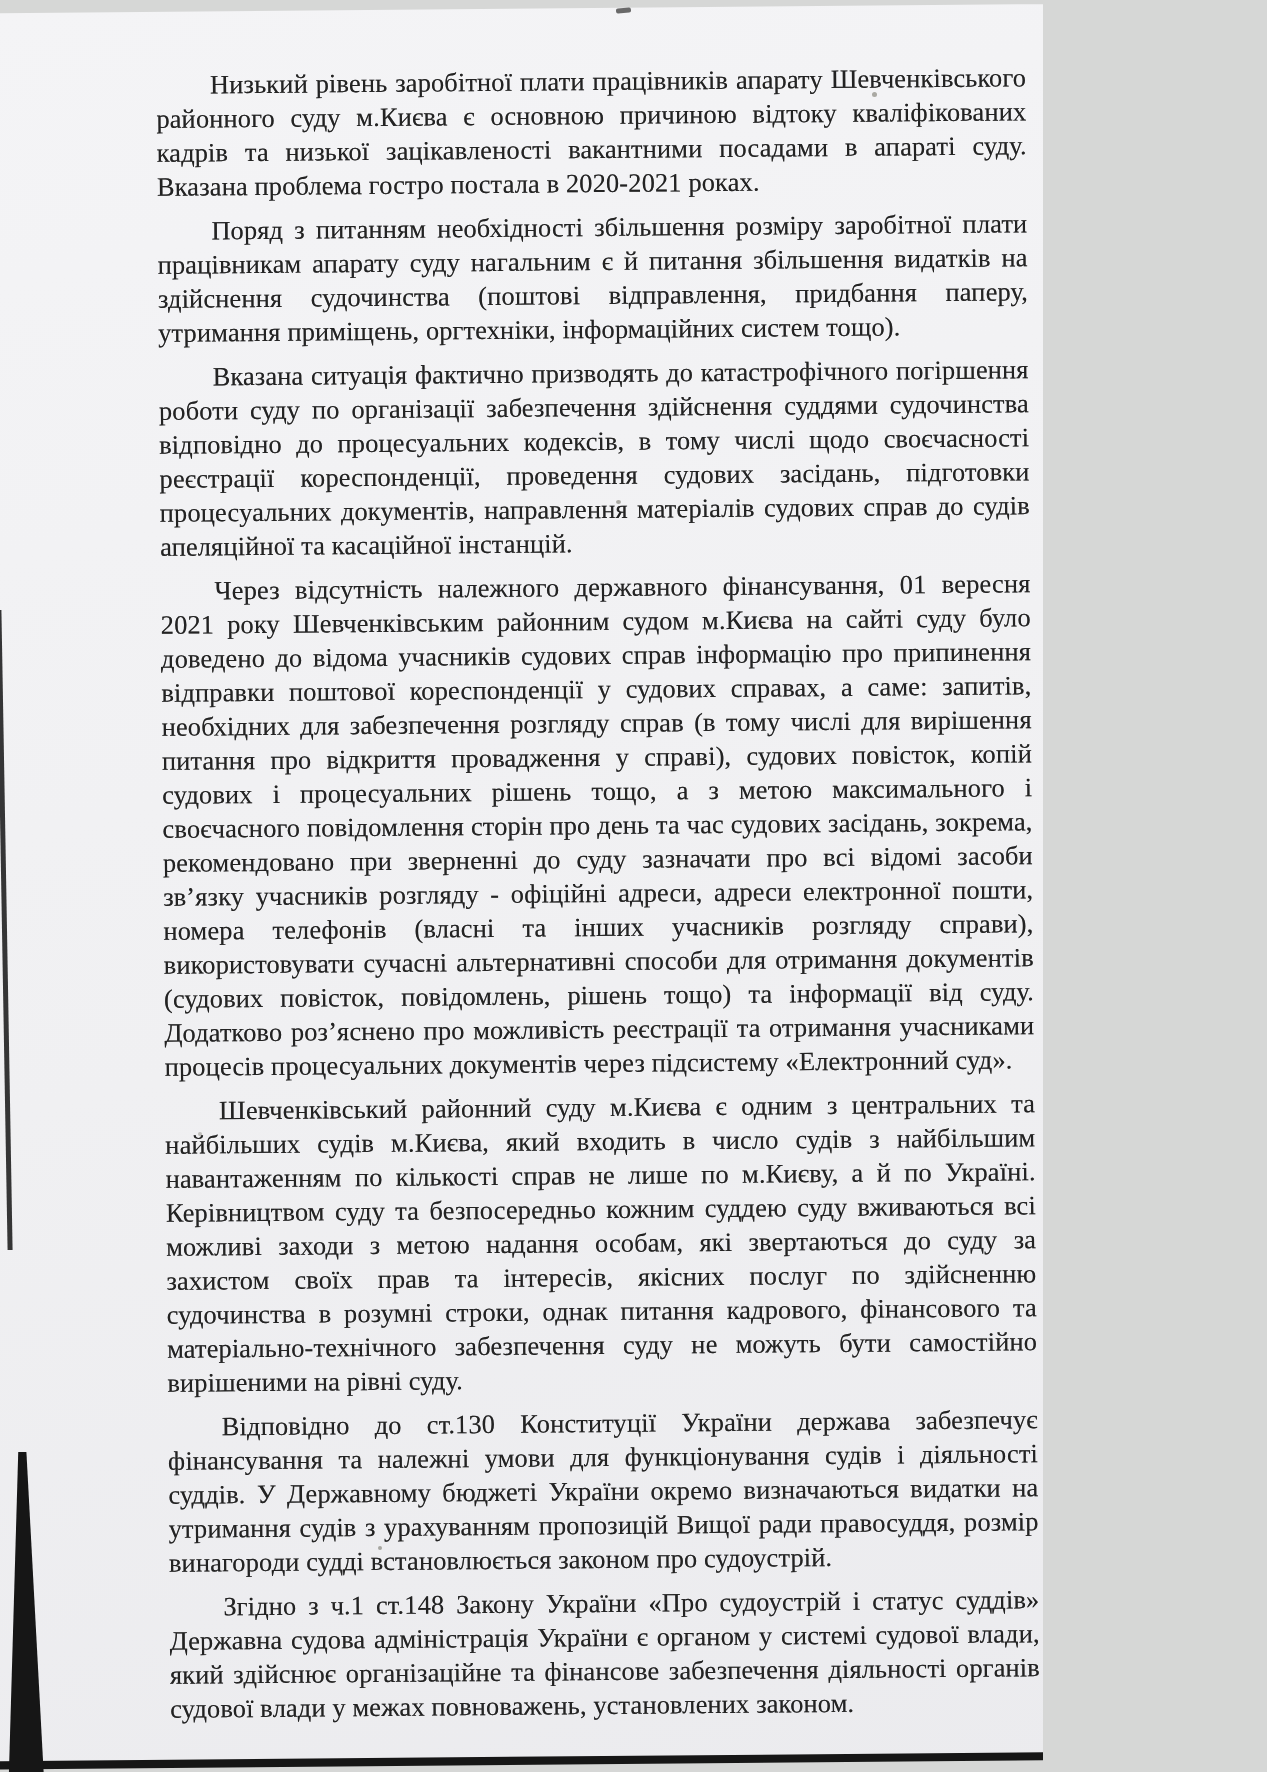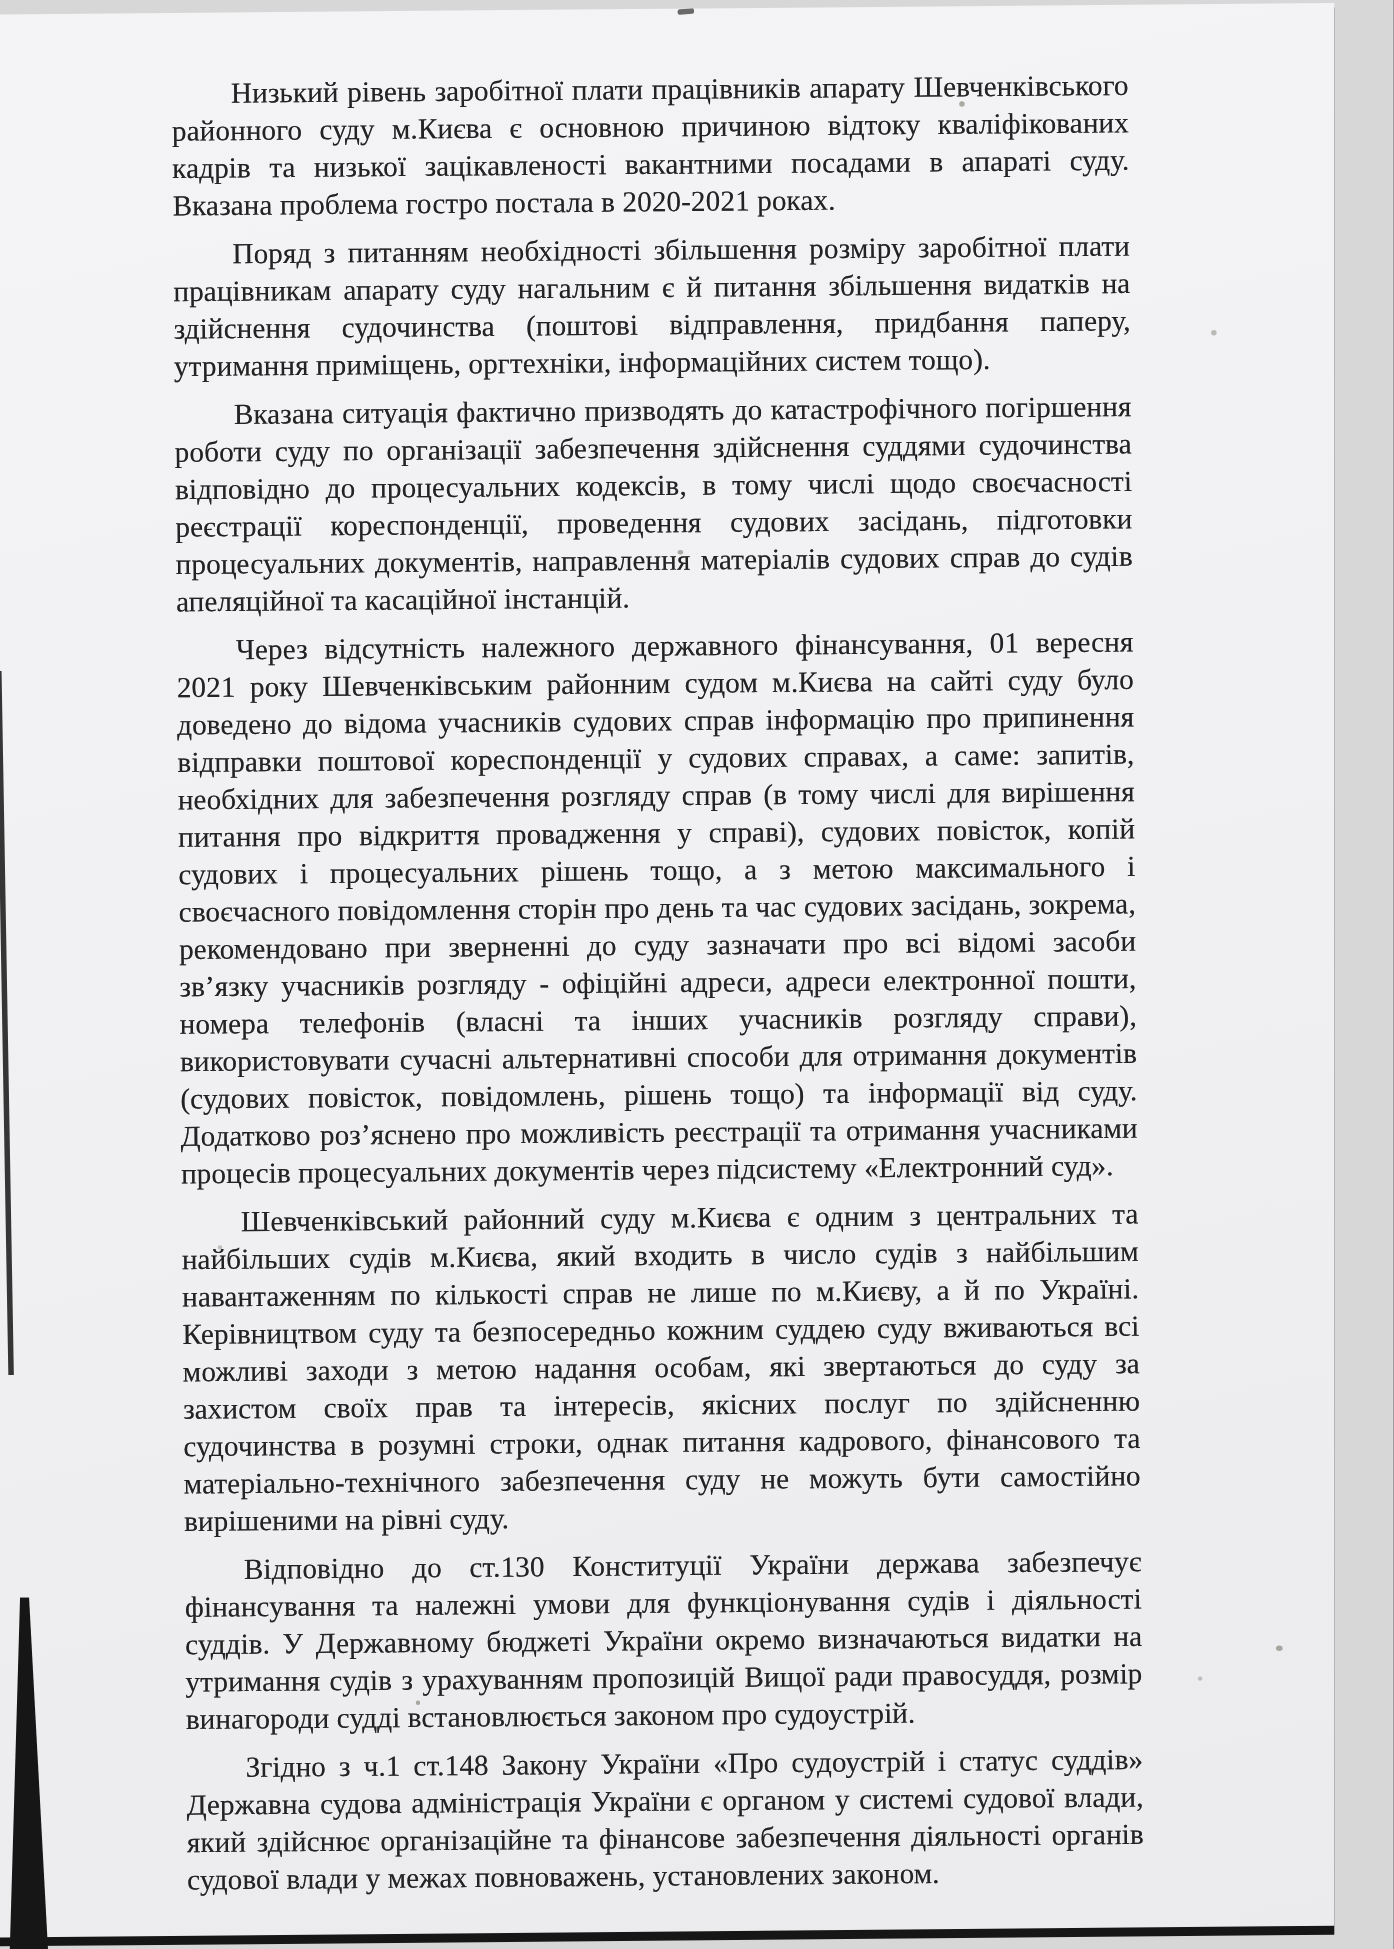--- a/index.html
+++ b/index.html
@@ -8,21 +8,21 @@
   }
   body {
     width: 1267px;
     height: 1772px;
     overflow: hidden;
     background: var(--bg, #d6d7d6);
     font-family: "Liberation Serif", "DejaVu Serif", serif;
   }
   .stage {
     position: relative;
-    width: 1213px;
+    width: 1043px;
     height: 1772px;
     overflow: hidden;
   }
   
   .scan-edge-backdrop {
     position: absolute;
     left: -24px;
     top: 12px;
     width: 1282px;
     height: 1752px;

